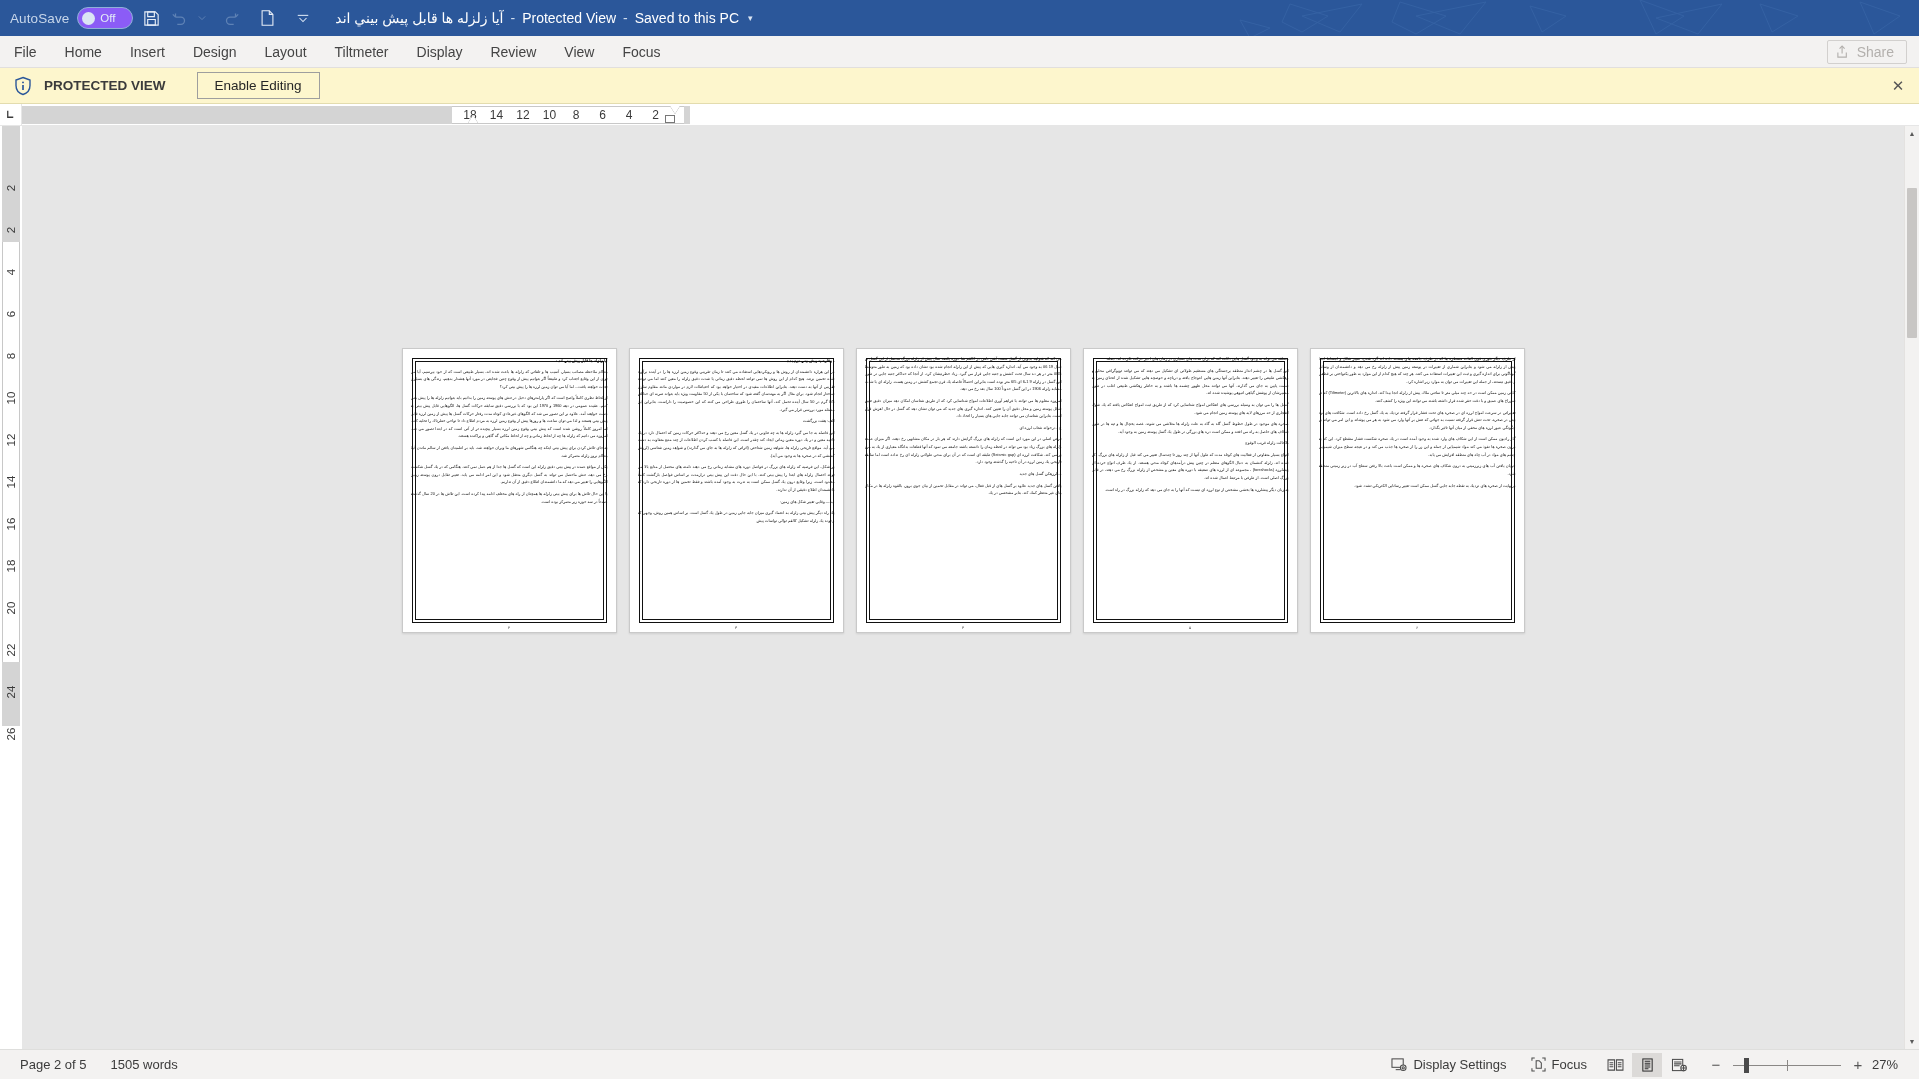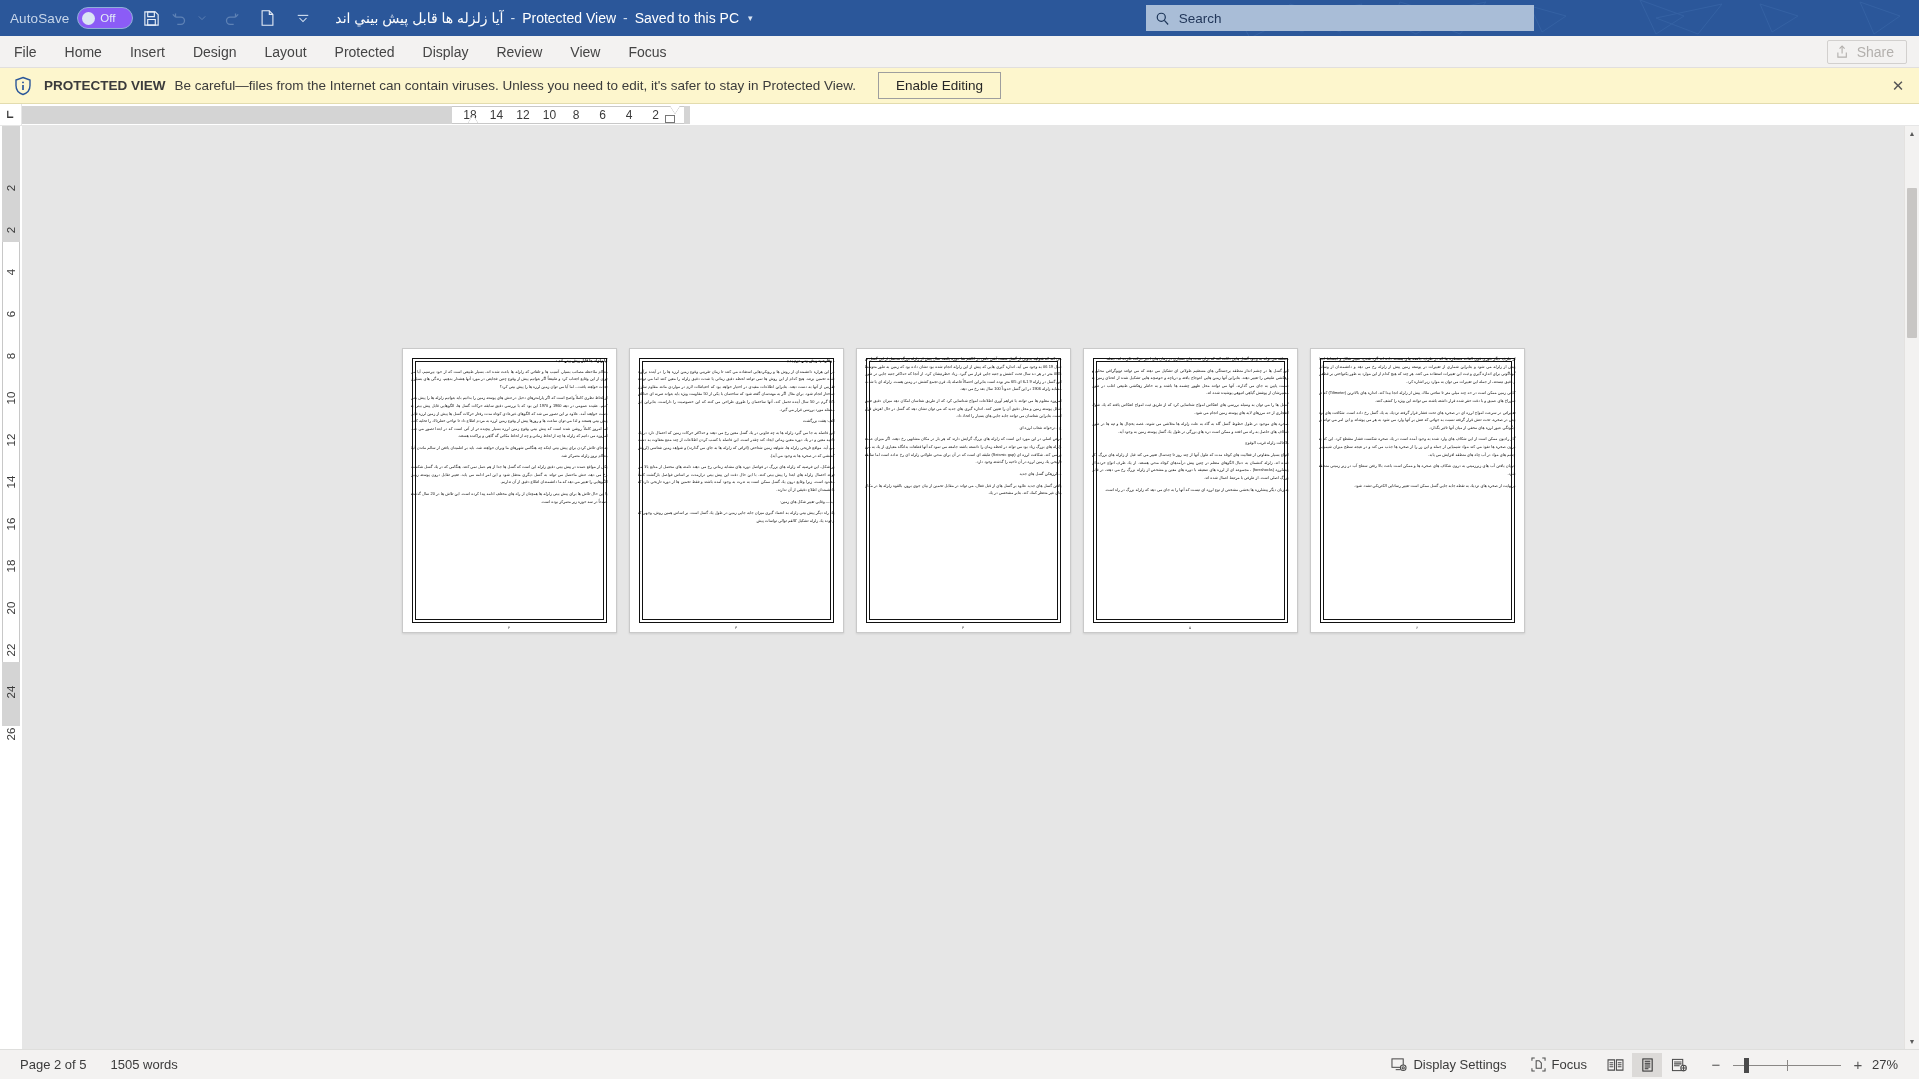--- a/index.html
+++ b/index.html
@@ -337,39 +337,30 @@
 
     <div class="tb-title">
       <span class="farsi">آيا زلزله ها قابل پيش بيني اند</span>
       <span class="sep">-</span>
       <span>Protected View</span>
       <span class="sep">-</span>
       <span>Saved to this PC</span>
       <span class="caret">▾</span>
     </div>
 
-    <div class="tb-searchwrap">
-      <div class="tb-search">
-        <svg class="mg" viewBox="0 0 16 16" fill="none" stroke="#1d3659" stroke-width="1.3">
-          <circle cx="6.7" cy="6.7" r="4.3"></circle>
-            <path d="M10 10 L14 14.4"></path>
-        </svg>
-        <span class="ph">Search</span>
-      </div>
-    </div>
 
   </div>
 
   <div class="ribbonbar">
     <div class="rtab file">File</div>
     <div class="rtab">Home</div>
     <div class="rtab">Insert</div>
     <div class="rtab">Design</div>
     <div class="rtab">Layout</div>
-    <div class="rtab">Protected</div>
+    <div class="rtab">Tiltmeter</div>
     <div class="rtab">Display</div>
     <div class="rtab">Review</div>
     <div class="rtab">View</div>
     <div class="rtab">Focus</div>
     <div class="ribbon-right">
       <div class="share-btn">
         <svg width="15" height="15" viewBox="0 0 16 16" fill="none" stroke="#b3b0ad" stroke-width="1.2">
           <path d="M2 9 V14 H11 V9"></path>
             <path d="M6.5 10 V2.5"></path>
             <path d="M3.8 5 L6.5 2.2 L9.2 5"></path>
@@ -379,21 +370,20 @@
     </div>
   </div>
 
   <div class="pvbar">
     <svg class="pv-icon" viewBox="0 0 20 20" fill="none" stroke="#2b579a" stroke-width="1.4">
       <path d="M10 1.5 L17 4 V9.5 C17 14 13.8 17.3 10 18.5 C6.2 17.3 3 14 3 9.5 V4 z"></path>
       <circle cx="10" cy="6.4" r="0.95" fill="#2b579a" stroke="none"></circle>
       <path d="M10 9 V14" stroke-width="1.7"></path>
     </svg>
     <span class="pv-strong">PROTECTED VIEW</span>
-    <span class="pv-text">Be careful—files from the Internet can contain viruses. Unless you need to edit, it's safer to stay in Protected View.</span>
     <button class="pv-enable">Enable Editing</button>
     <div class="pv-close">✕</div>
   </div>
 
   <div class="rulerrow">
     <div class="tabsel">
       <svg width="11" height="11" viewBox="0 0 12 12">
           <path d="M3 2 V9 H9" fill="none" stroke="#3a3a3a" stroke-width="1.4"></path>
         </svg>
     </div>

